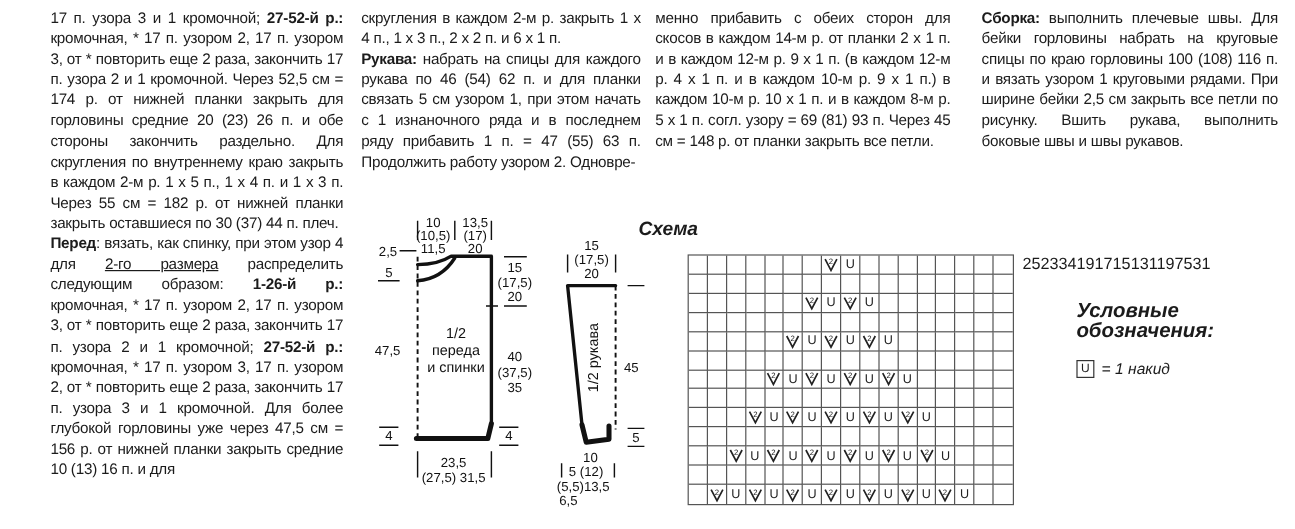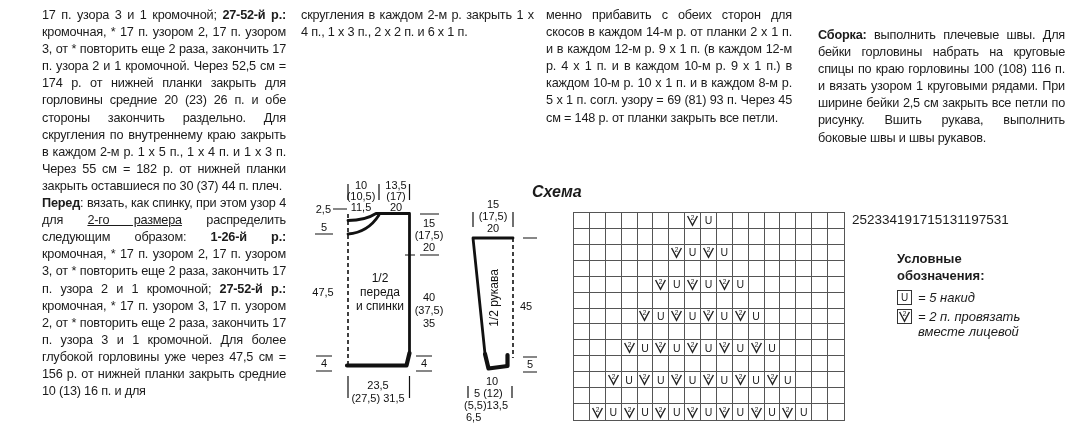--- a/index.html
+++ b/index.html
@@ -3,21 +3,21 @@
 <meta charset="utf-8">
 <style>
   html,body{margin:0;padding:0;background:#fff;}
   #page{position:relative;width:1079px;height:441px;background:#fff;overflow:hidden;
         font-family:"Liberation Sans",sans-serif;color:#1b1b1b;}
   .col{position:absolute;top:7px;font-size:12.7px;line-height:17.1px;letter-spacing:-0.2px;}
   .col p{margin:0;text-align:justify;}
   #col1{left:42px;width:244px;}
   #col2{left:301px;width:233px;}
   #col3{left:546px;width:246px;}
-  #col4{left:818px;width:247px;margin-top:20px;}
+  #col4{left:818px;width:247px;}
   .b{font-weight:bold;}
   .u{text-decoration:underline;}
 
   
   #schematic{position:absolute;left:295px;top:170px;}
   #schematic text{font-family:"Liberation Sans",sans-serif;font-size:11px;fill:#111;}
   #schematic .piece-label{font-size:12px;}
   .thick{fill:none;stroke:#111;stroke-width:2.8;stroke-linejoin:round;stroke-linecap:round;}
   .vthick{fill:none;stroke:#111;stroke-width:4.2;stroke-linejoin:round;stroke-linecap:round;}
   .dash{fill:none;stroke:#111;stroke-width:1.6;stroke-dasharray:4 3;}
@@ -31,37 +31,38 @@
   .cell{border-right:1px solid #555;border-bottom:1px solid #555;
       display:flex;align-items:center;justify-content:center;overflow:hidden;}
   .cell:nth-child(17n){border-right:none;}
   .cell:nth-last-child(-n+17){border-bottom:none;}
   .cell.yo{font-size:10.5px;color:#222;font-weight:500;}
   #chart-rownums{position:absolute;left:852px;top:212px;display:flex;flex-direction:row;}
   .rownum{height:16.08px;line-height:16.08px;font-size:13.5px;color:#1b1b1b;}
 
   
   #legend{position:absolute;left:897px;top:250px;width:175px;}
-  #legend-title{font-size:13px;font-weight:bold;line-height:17px;width:125px;margin-bottom:6px;}
+  #legend-title{font-size:17px;font-weight:bold;font-style:italic;line-height:17px;width:125px;margin-bottom:16px;}
   .legend-row{display:flex;align-items:flex-start;gap:6px;margin-bottom:3px;}
   .lbox{width:13px;height:13px;border:1.4px solid #333;flex:none;display:flex;
         align-items:center;justify-content:center;font-size:10px;color:#222;background:#fff;}
   .ltext{font-style:italic;font-size:13px;line-height:15.5px;width:110px;color:#1b1b1b;}
 </style>
 </head>
 <body>
 
 <div id="page">
 
   <div class="col" id="col1">
     <p><span>17 п. узора 3 и 1 кромочной; </span><span class="b">27-52-й р.:</span><span> кромочная, * 17 п. узором 2, 17 п. узором 3, от * повторить еще 2 раза, закончить 17 п. узора 2 и 1 кромочной. Через 52,5 см = 174 р. от нижней планки закрыть для горловины средние 20 (23) 26 п. и обе стороны закончить раздельно. Для скругления по внутреннему краю закрыть в каждом 2-м р. 1 х 5 п., 1 х 4 п. и 1 х 3 п. Через 55 см = 182 р. от нижней планки закрыть оставшиеся по 30 (37) 44 п. плеч.</span></p>
     <p><span class="b">Перед</span><span>: вязать, как спинку, при этом узор 4 для </span><span class="u">2-го размера</span><span> распределить следующим образом: </span><span class="b">1-26-й р.:</span><span> кромочная, * 17 п. узором 2, 17 п. узором 3, от * повторить еще 2 раза, закончить 17 п. узора 2 и 1 кромочной; </span><span class="b">27-52-й р.:</span><span> кромочная, * 17 п. узором 3, 17 п. узором 2, от * повторить еще 2 раза, закончить 17 п. узора 3 и 1 кромочной. Для более глубокой горловины уже через 47,5 см = 156 р. от нижней планки закрыть средние 10 (13) 16 п. и для</span></p>
   </div>
   <div class="col" id="col2">
     <p><span>скругления в каждом 2-м р. закрыть 1 х 4 п., 1 х 3 п., 2 х 2 п. и 6 х 1 п.</span></p>
+    <p><span class="b">Рукава:</span><span> набрать на спицы для каждого рукава по 46 (54) 62 п. и для планки связать 5 см узором 1, при этом начать с 1 изнаночного ряда и в последнем ряду прибавить 1 п. = 47 (55) 63 п. Продолжить работу узором 2. Одновре-</span></p>
   </div>
   <div class="col" id="col3">
     <p><span>менно прибавить с обеих сторон для скосов в каждом 14-м р. от планки 2 х 1 п. и в каждом 12-м р. 9 х 1 п. (в каждом 12-м р. 4 х 1 п. и в каждом 10-м р. 9 х 1 п.) в каждом 10-м р. 10 х 1 п. и в каждом 8-м р. 5 х 1 п. согл. узору = 69 (81) 93 п. Через 45 см = 148 р. от планки закрыть все петли.</span></p>
   </div>
   <div class="col" id="col4">
     <p><span class="b">Сборка:</span><span> выполнить плечевые швы. Для бейки горловины набрать на круговые спицы по краю горловины 100 (108) 116 п. и вязать узором 1 круговыми рядами. При ширине бейки 2,5 см закрыть все петли по рисунку. Вшить рукава, выполнить боковые швы и швы рукавов.</span></p>
   </div>
 
   <svg id="schematic" width="260" height="271" viewBox="0 0 260 271">
 
@@ -492,26 +493,17 @@
       <div class="rownum">7</div>
       <div class="rownum">5</div>
       <div class="rownum">3</div>
       <div class="rownum">1</div>
     </div>
 
   <div id="legend">
     <div id="legend-title">Условные обозначения:</div>
     <div class="legend-row">
       <span class="lbox">U</span>
-      <span class="ltext">= 5 накид</span>
-    </div>
-    <div class="legend-row">
-      <span class="lbox">
-          <svg width="13" height="13" viewBox="0 0 13 13">
-            <path d="M1.6 2 L6.5 11.3 L11.4 2" fill="none" stroke="#222" stroke-width="1.4"></path>
-            <text x="6.5" y="6.2" font-size="6.5" text-anchor="middle" fill="#222" font-family="Liberation Sans,sans-serif">2</text>
-          </svg>
-        </span>
-      <span class="ltext">= 2 п. провязать вместе лицевой</span>
+      <span class="ltext">= 1 накид</span>
     </div>
   </div>
 
 </div>
 
 </body></html>

